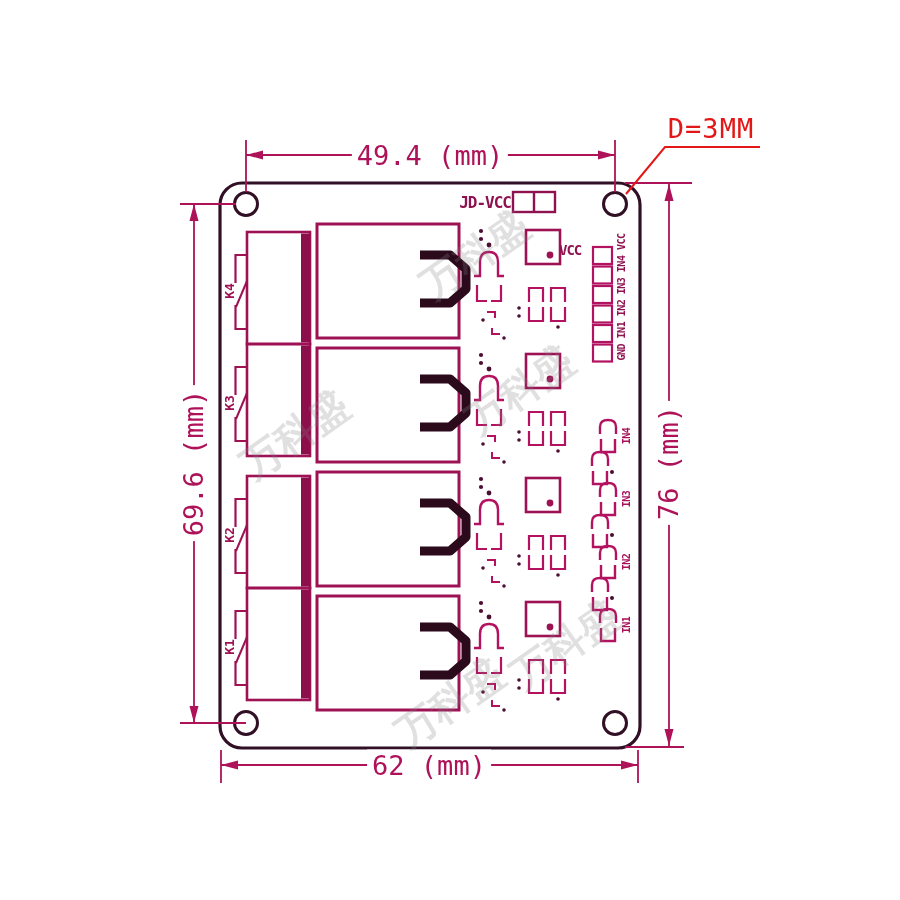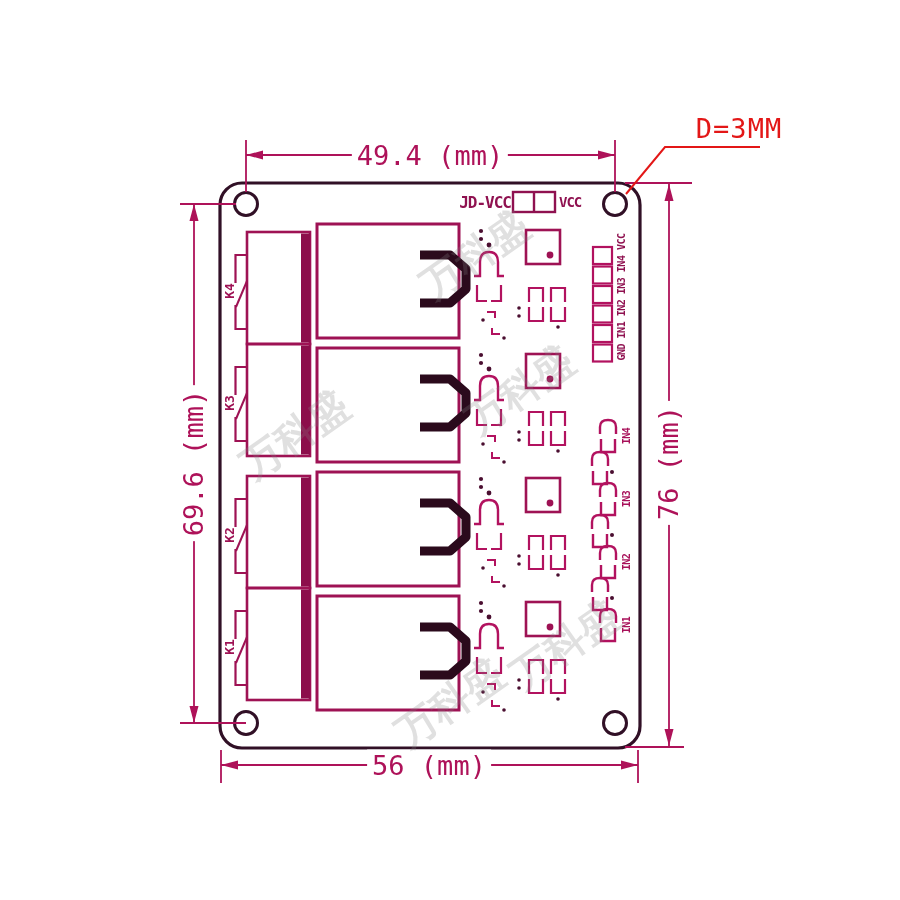--- a/index.html
+++ b/index.html
@@ -6,21 +6,21 @@
   .canvas{position:relative;width:812px;height:900px;background:#ffffff;overflow:hidden;
           font-family:"DejaVu Sans Mono","Liberation Mono",monospace;}
   .canvas svg{position:absolute;left:0;top:0;}
   .lbl{position:absolute;white-space:pre;}
   .dim-text{font-size:27px;color:#ae1259;background:#ffffff;padding:0 5px;
             transform:translate(-50%,-50%);}
   .dim-text.vert{transform:translate(-50%,-50%) rotate(-90deg);}
   .callout{font-size:27px;color:#e31717;letter-spacing:1px;transform:translate(-50%,-50%);}
   .silk{color:#8f1150;font-weight:bold;}
   .jumper-lbl{font-size:16px;transform:translate(-100%,-50%);letter-spacing:-1px;}
-  .jumper-lbl2{font-size:14px;transform:translate(0,-50%);letter-spacing:-1px;}
+  .jumper-lbl2{font-size:14px;transform:translate(0,-50%);letter-spacing:-1px;margin-top:48px;}
   .title{font-size:25px;font-weight:bold;color:#ae1259;transform:translate(0,-50%);letter-spacing:1px;}
   .klabel{font-size:13px;font-weight:bold;color:#9e1254;transform:translate(-50%,-50%) rotate(-90deg);}
   .inlabel{font-size:10px;font-weight:bold;color:#a8115a;transform:translate(-50%,-50%) rotate(-90deg);letter-spacing:-0.5px;}
   .hdrlabel{font-size:10px;font-weight:bold;color:#8f1150;transform:translate(-50%,-50%) rotate(-90deg);letter-spacing:-0.5px;}
   .wmark{font-size:40px;font-weight:bold;color:rgba(130,130,130,0.25);
          font-family:"DejaVu Sans",sans-serif;transform:translate(-50%,-50%) rotate(-35deg);}
 </style>
 </head>
 <body>
 
@@ -144,22 +144,22 @@
   </g>
   <polygon points="221,765 238,760.5 238,769.5" fill="#ae1259"></polygon>
   <polygon points="638,765 621,760.5 621,769.5" fill="#ae1259"></polygon>
 
   <path d="M626,194 L665,147 H760" fill="none" stroke="#e31717" stroke-width="2"></path>
 </svg>
 
 <span class="lbl dim-text" style="left:430px;top:155px;">49.4 (mm)</span>
 <span class="lbl dim-text vert" style="left:193px;top:463px;">69.6 (mm)</span>
 <span class="lbl dim-text vert" style="left:668px;top:463px;">76 (mm)</span>
-<span class="lbl dim-text" style="left:429px;top:765px;">56 (mm)</span>
-<span class="lbl callout" style="left:711px;top:128px;margin-left:28px;">D=3MM</span>
+<span class="lbl dim-text" style="left:429px;top:765px;">62 (mm)</span>
+<span class="lbl callout" style="left:711px;top:128px;">D=3MM</span>
 
 <span class="lbl silk jumper-lbl" style="left:511px;top:202px;">JD-VCC</span>
 <span class="lbl silk jumper-lbl2" style="left:559px;top:202px;">VCC</span>
 
 <span class="lbl hdrlabel" style="left:621px;top:297px;">GND IN1 IN2 IN3 IN4 VCC</span>
 
 <span class="lbl klabel" style="left:229px;top:291px;">K4</span>
 <span class="lbl klabel" style="left:229px;top:403px;">K3</span>
 <span class="lbl klabel" style="left:229px;top:535px;">K2</span>
 <span class="lbl klabel" style="left:229px;top:647px;">K1</span>

